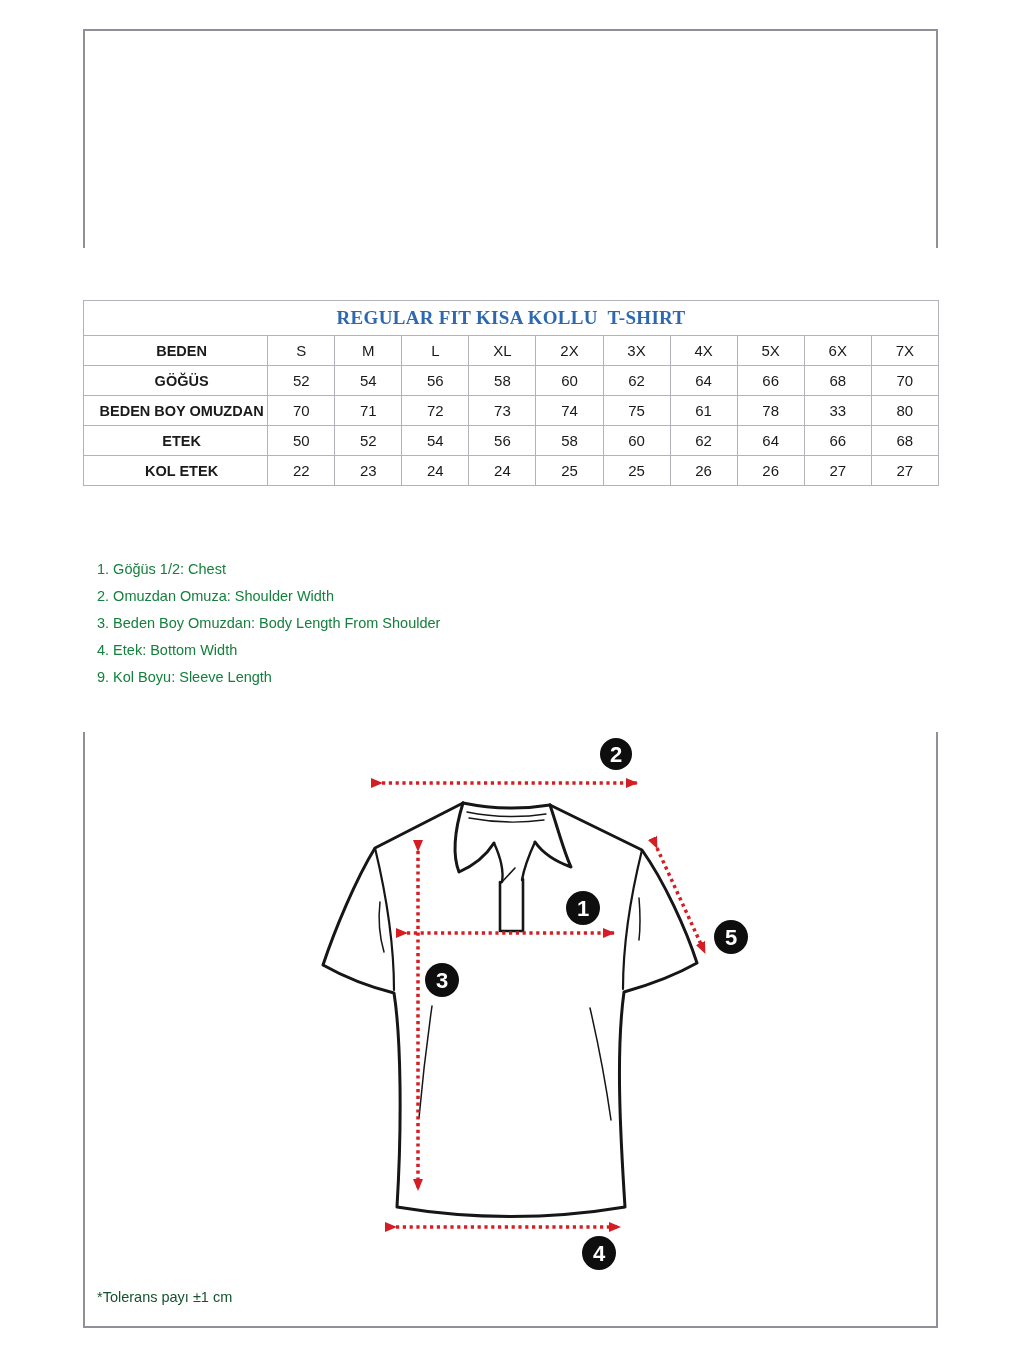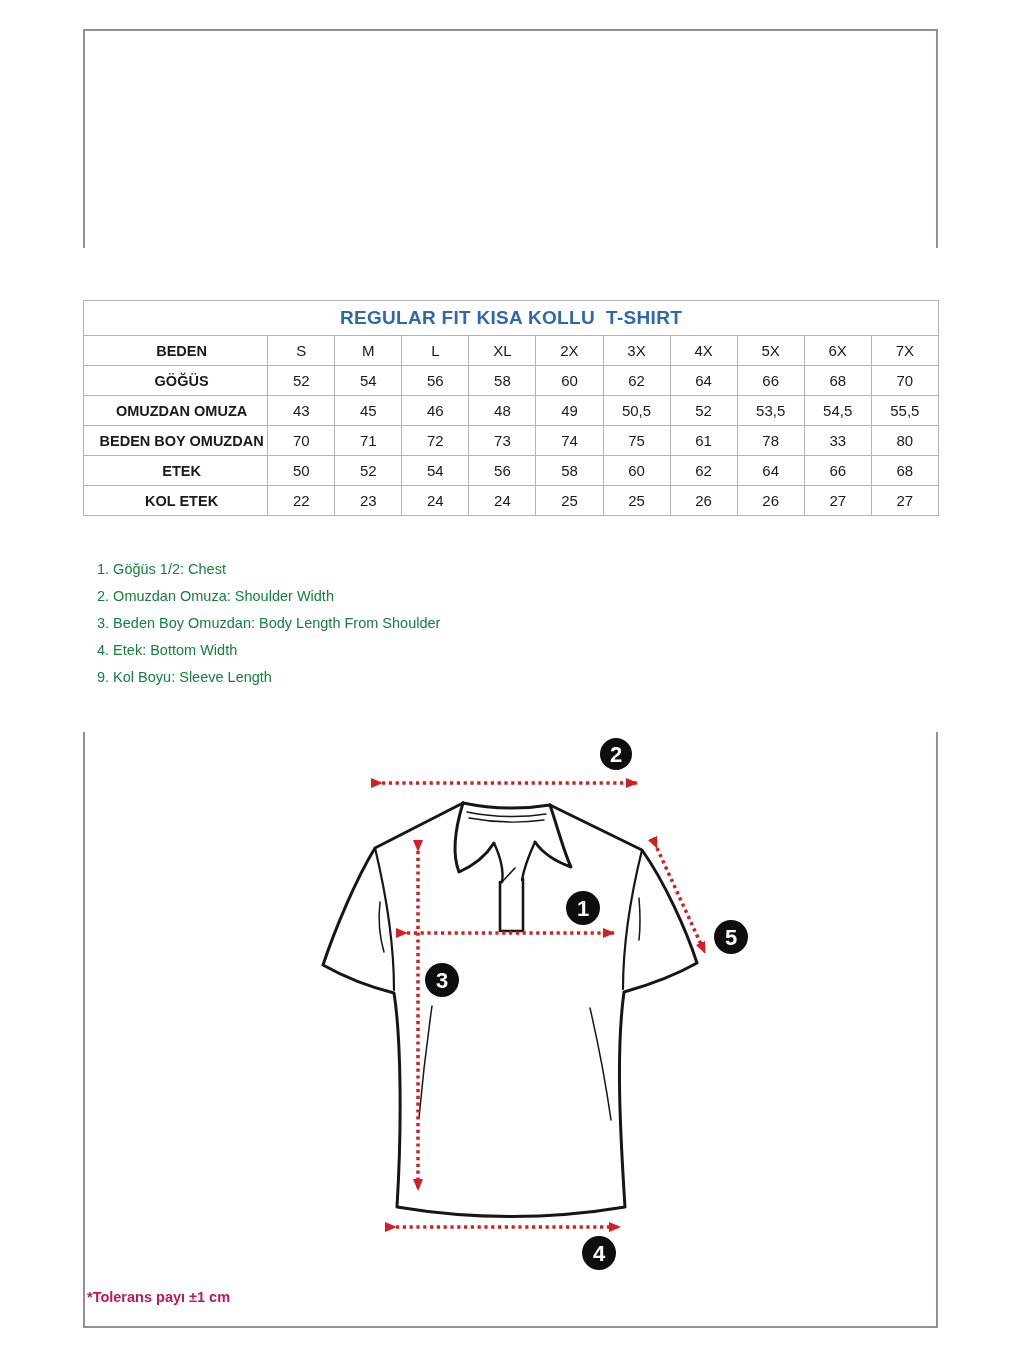--- a/index.html
+++ b/index.html
@@ -13,33 +13,33 @@
   
   .frame-bottom{position:absolute;left:83px;top:732px;width:855px;height:596px;box-sizing:border-box;
     border-left:2px solid #90909b;border-right:2px solid #90909b;border-bottom:2px solid #90909b;}
 
   
   table.size-table{position:absolute;left:83px;top:300px;width:856px;border-collapse:collapse;table-layout:fixed;}
   table.size-table td{border:1px solid #b2b2ba;text-align:center;vertical-align:middle;
     font-size:15px;color:#1a1a1a;height:29px;padding:0;}
   table.size-table td.lbl{text-align:center;padding-left:12px;font-weight:bold;font-size:14.5px;}
   table.size-table td.t-title{height:34px;color:#2e68b0;font-weight:bold;font-size:19px;
-    letter-spacing:.3px;white-space:pre;text-align:center;}
+    letter-spacing:.3px;white-space:pre;text-align:center;font-family:Liberation Serif, serif;}
   table.size-table col.c-label{width:184px;}
   table.size-table col.c-size{width:67px;}
 
   
   .legend{position:absolute;left:97px;top:562px;color:#15803d;font-size:14.5px;}
   .legend-item{line-height:15px;margin-bottom:12px;}
 
   
   svg.diagram{position:absolute;left:83px;top:732px;display:block;}
 
   
-  .tolerance{position:absolute;left:87px;top:1289px;color:#be185d;font-size:14.5px;font-weight:bold;}
+  .tolerance{position:absolute;left:97px;top:1289px;color:#14532d;font-size:14.5px;}
 </style>
 </head>
 <body>
 
 <div class="page">
 
   <div class="frame-top"></div>
 
   <table class="size-table" id="size-table">
     <colgroup>
@@ -77,33 +77,20 @@
           <td class="val">52</td>
           <td class="val">54</td>
           <td class="val">56</td>
           <td class="val">58</td>
           <td class="val">60</td>
           <td class="val">62</td>
           <td class="val">64</td>
           <td class="val">66</td>
           <td class="val">68</td>
           <td class="val">70</td>
-        </tr>
-        <tr>
-          <td class="lbl">OMUZDAN OMUZA</td>
-          <td class="val">43</td>
-          <td class="val">45</td>
-          <td class="val">46</td>
-          <td class="val">48</td>
-          <td class="val">49</td>
-          <td class="val">50,5</td>
-          <td class="val">52</td>
-          <td class="val">53,5</td>
-          <td class="val">54,5</td>
-          <td class="val">55,5</td>
         </tr>
         <tr>
           <td class="lbl">BEDEN BOY OMUZDAN</td>
           <td class="val">70</td>
           <td class="val">71</td>
           <td class="val">72</td>
           <td class="val">73</td>
           <td class="val">74</td>
           <td class="val">75</td>
           <td class="val">61</td>

